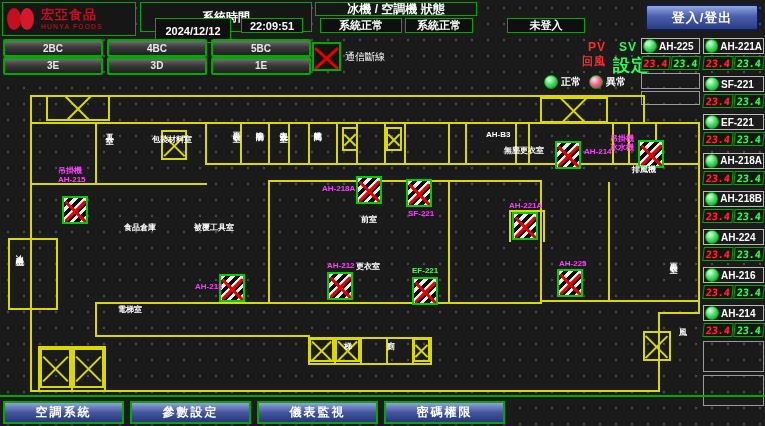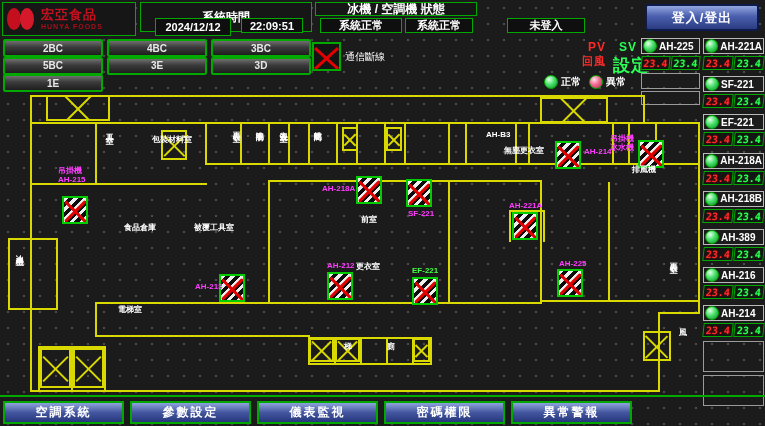--- a/index.html
+++ b/index.html
@@ -91,32 +91,31 @@
     <span class="logomark">
         <span></span>
         <span></span>
       </span>
     <span class="logotext">
       <span class="t1">宏亞食品</span>
       <span class="t2">HUNYA FOODS</span>
     </span>
   </div>
   <div class="hcell" style="left:140px;top:2px;width:172px;height:30px;">系統時間</div>
-  <div class="vbox" style="left:155px;top:18px;width:76px;height:18px;">2024/12/12</div>
+  <div class="vbox" style="left:155px;top:18px;width:76px;height:25px;">2024/12/12</div>
   <div class="vbox" style="left:241px;top:18px;width:62px;height:15px;">22:09:51</div>
   <div class="hcell" style="left:315px;top:2px;width:162px;height:14px;">冰機 / 空調機 狀態</div>
   <div class="vbox" style="left:320px;top:18px;width:82px;height:15px;">系統正常</div>
   <div class="vbox" style="left:405px;top:18px;width:68px;height:15px;">系統正常</div>
   <div class="vbox" style="left:507px;top:18px;width:78px;height:15px;">未登入</div>
   <div class="login-btn">登入/登出</div>
 
   <div class="floor-grid" id="floor-grid">
       <button class="floor-btn">2BC</button>
       <button class="floor-btn">4BC</button>
-      <button class="floor-btn">3BC</button>
       <button class="floor-btn">5BC</button>
       <button class="floor-btn">3E</button>
       <button class="floor-btn">3D</button>
       <button class="floor-btn">1E</button>
     </div>
 
   <div class="xicon" style="left:312px;top:42px;width:29px;height:29px;"></div>
   <div class="comm-label" style="left:345px;top:50px;">通信斷線</div>
 
   <div class="leg-word pv" style="left:588px;top:40px;text-align:right;">PV</div>
@@ -182,21 +181,21 @@
     <span class="led ok"></span>
     <span class="nm">AH-218B</span>
   </div>
   <div class="unit-vals" style="left: 703px; top: 208.8px; width: 61px;">
     <span class="pvv">23.4</span>
     <span class="svv">23.4</span>
   </div>
 
   <div class="unit-title" style="left: 703px; top: 229px; width: 61px;">
     <span class="led ok"></span>
-    <span class="nm">AH-389</span>
+    <span class="nm">AH-224</span>
   </div>
   <div class="unit-vals" style="left: 703px; top: 247px; width: 61px;">
     <span class="pvv">23.4</span>
     <span class="svv">23.4</span>
   </div>
 
   <div class="unit-title" style="left: 703px; top: 267.2px; width: 61px;">
     <span class="led ok"></span>
     <span class="nm">AH-216</span>
   </div>
@@ -329,15 +328,14 @@
       <div class="room" style="left: 679px; top: 329px;">風</div>
       <div class="room v" style="left: 668px; top: 256px;">更衣室</div>
     </div>
 
   <div class="nav-line"></div>
   <div class="nav-bar" id="nav-bar">
       <button class="nav-btn">空調系統</button>
       <button class="nav-btn">參數設定</button>
       <button class="nav-btn">儀表監視</button>
       <button class="nav-btn">密碼權限</button>
-      <button class="nav-btn">異常警報</button>
     </div>
 </div>
 
 </body></html>

